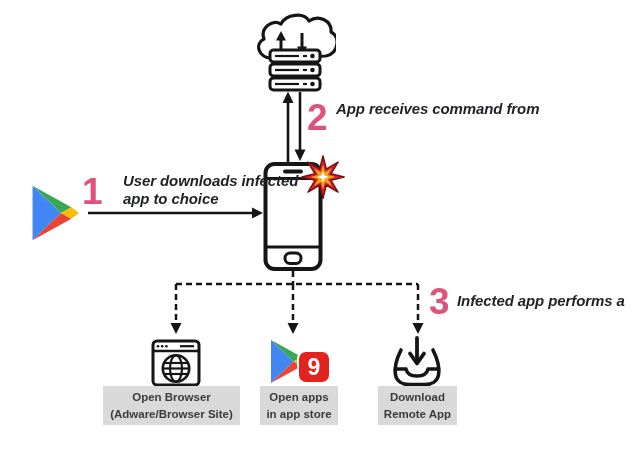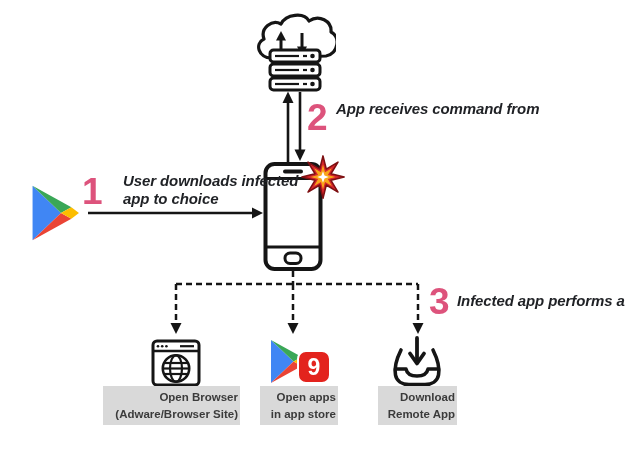--- a/index.html
+++ b/index.html
@@ -17,21 +17,21 @@
   }
   .step-text{
     position:absolute;font-size:15px;font-weight:bold;font-style:italic;
     color:#1f2125;line-height:18px;letter-spacing:-0.1px;white-space:nowrap;
   }
   .step-text span{display:block;}
 
   
   .label-box{
     position:absolute;background:#d9d9d9;color:#3b3b3b;
-    font-size:11.5px;font-weight:bold;text-align:right;line-height:16.5px;
+    font-size:11.5px;font-weight:bold;text-align:center;line-height:16.5px;
     padding:3px 2px;box-sizing:border-box;
   }
   .label-box span{display:block;white-space:nowrap;}
 
   
   .nine-badge{
     position:absolute;left:297px;top:350px;width:34px;height:34px;
     background:#e3231d;border:2px solid #ffffff;border-radius:9px;
     box-sizing:border-box;color:#ffffff;font-size:23px;font-weight:bold;
     text-align:center;line-height:30px;font-family:"Liberation Sans",sans-serif;

